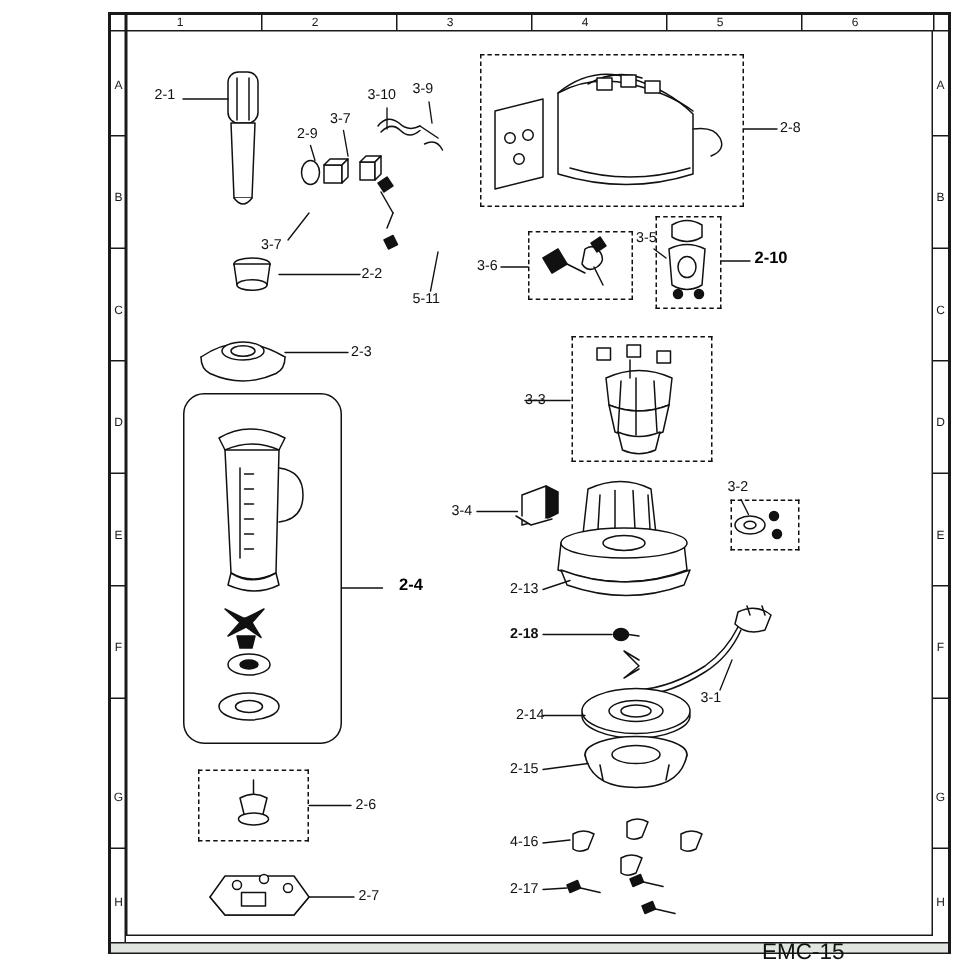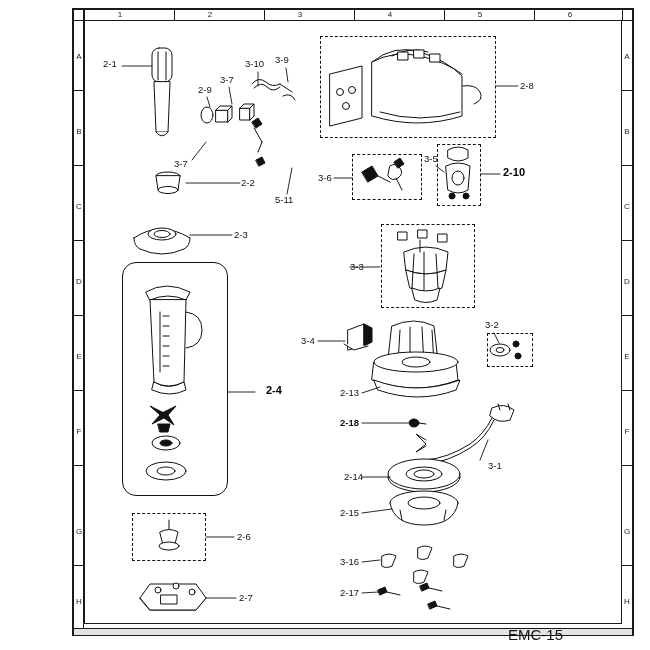--- a/index.html
+++ b/index.html
@@ -344,21 +344,21 @@
   <div class="lbl" style="left:239px;top:592px;">2-7</div>
   <div class="lbl" style="left:520px;top:80px;">2-8</div>
   <div class="lbl" style="left:318px;top:172px;">3-6</div>
   <div class="lbl" style="left:424px;top:153px;">3-5</div>
   <div class="lbl lbl-b" style="left:503px;top:166px;">2-10</div>
   <div class="lbl" style="left:350px;top:261px;">3-3</div>
   <div class="lbl" style="left:301px;top:335px;">3-4</div>
   <div class="lbl" style="left:485px;top:319px;">3-2</div>
   <div class="lbl" style="left:340px;top:387px;">2-13</div>
   <div class="lbl" style="left:340px;top:417px;font-weight:bold;">2-18</div>
-  <div class="lbl" style="left:488px;top:460px;">3-1</div>
+  <div class="lbl" style="left:467px;top:460px;">3-1</div>
   <div class="lbl" style="left:344px;top:471px;">2-14</div>
   <div class="lbl" style="left:340px;top:507px;">2-15</div>
-  <div class="lbl" style="left:340px;top:556px;">3-16</div>
+  <div class="lbl" style="left:340px;top:556px;">4-16</div>
   <div class="lbl" style="left:340px;top:587px;">2-17</div>
 
   <div class="code" style="left:508px;top:626px;">EMC-15</div>
 
 </div>
 
 </body></html>

